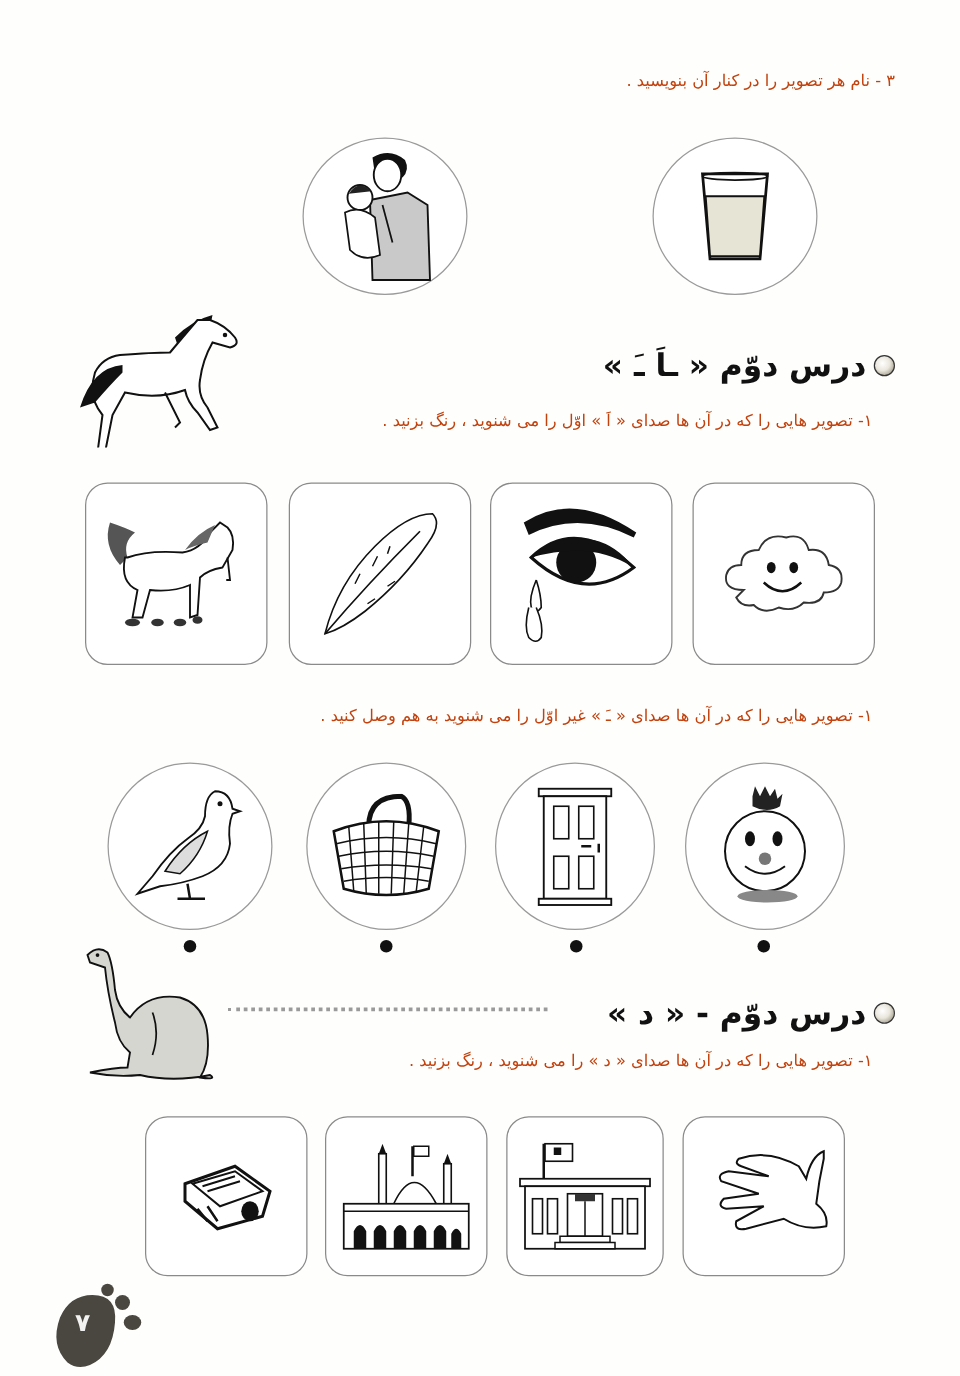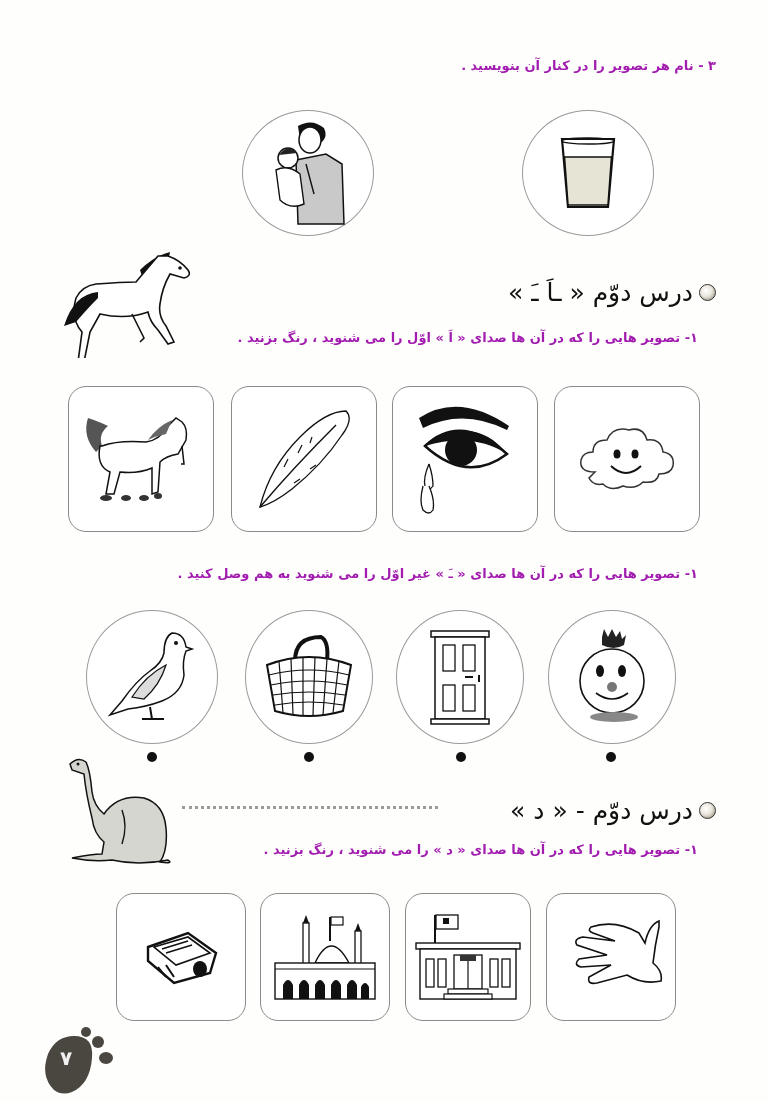--- a/index.html
+++ b/index.html
@@ -3,22 +3,22 @@
 <meta charset="utf-8">
 <style>
   html, body { margin:0; padding:0; }
   body {
     width:768px; height:1101px; position:relative; overflow:hidden;
     background:#fefefd;
     font-family:"DejaVu Sans", sans-serif; color:#111;
   }
   .abs { position:absolute; }
   .rtl { direction:rtl; unicode-bidi:isolate; white-space:nowrap; }
-  .instr { font-size:13px; font-weight:bold; color:#a21caf; }
-  .heading { font-size:25px; font-weight:normal; color:#111; display:flex; align-items:center; gap:6px; }
+  .instr { font-size:13px; font-weight:normal; color:#c2410c; }
+  .heading { font-size:25px; font-weight:bold; color:#111; display:flex; align-items:center; gap:6px; }
   .bullet {
     width:17px; height:17px; border-radius:50%;
     background:radial-gradient(circle at 40% 38%, #ffffff 0%, #e9e6dc 45%, #a9a493 80%, #6b6758 100%);
     border:1.5px solid #333; box-sizing:border-box; flex:none;
   }
   .box {
     position:absolute; border:1.6px solid #8a8a8a; border-radius:18px; background:#fff; box-sizing:border-box;
     display:flex; align-items:center; justify-content:center;
   }
   .circle {

